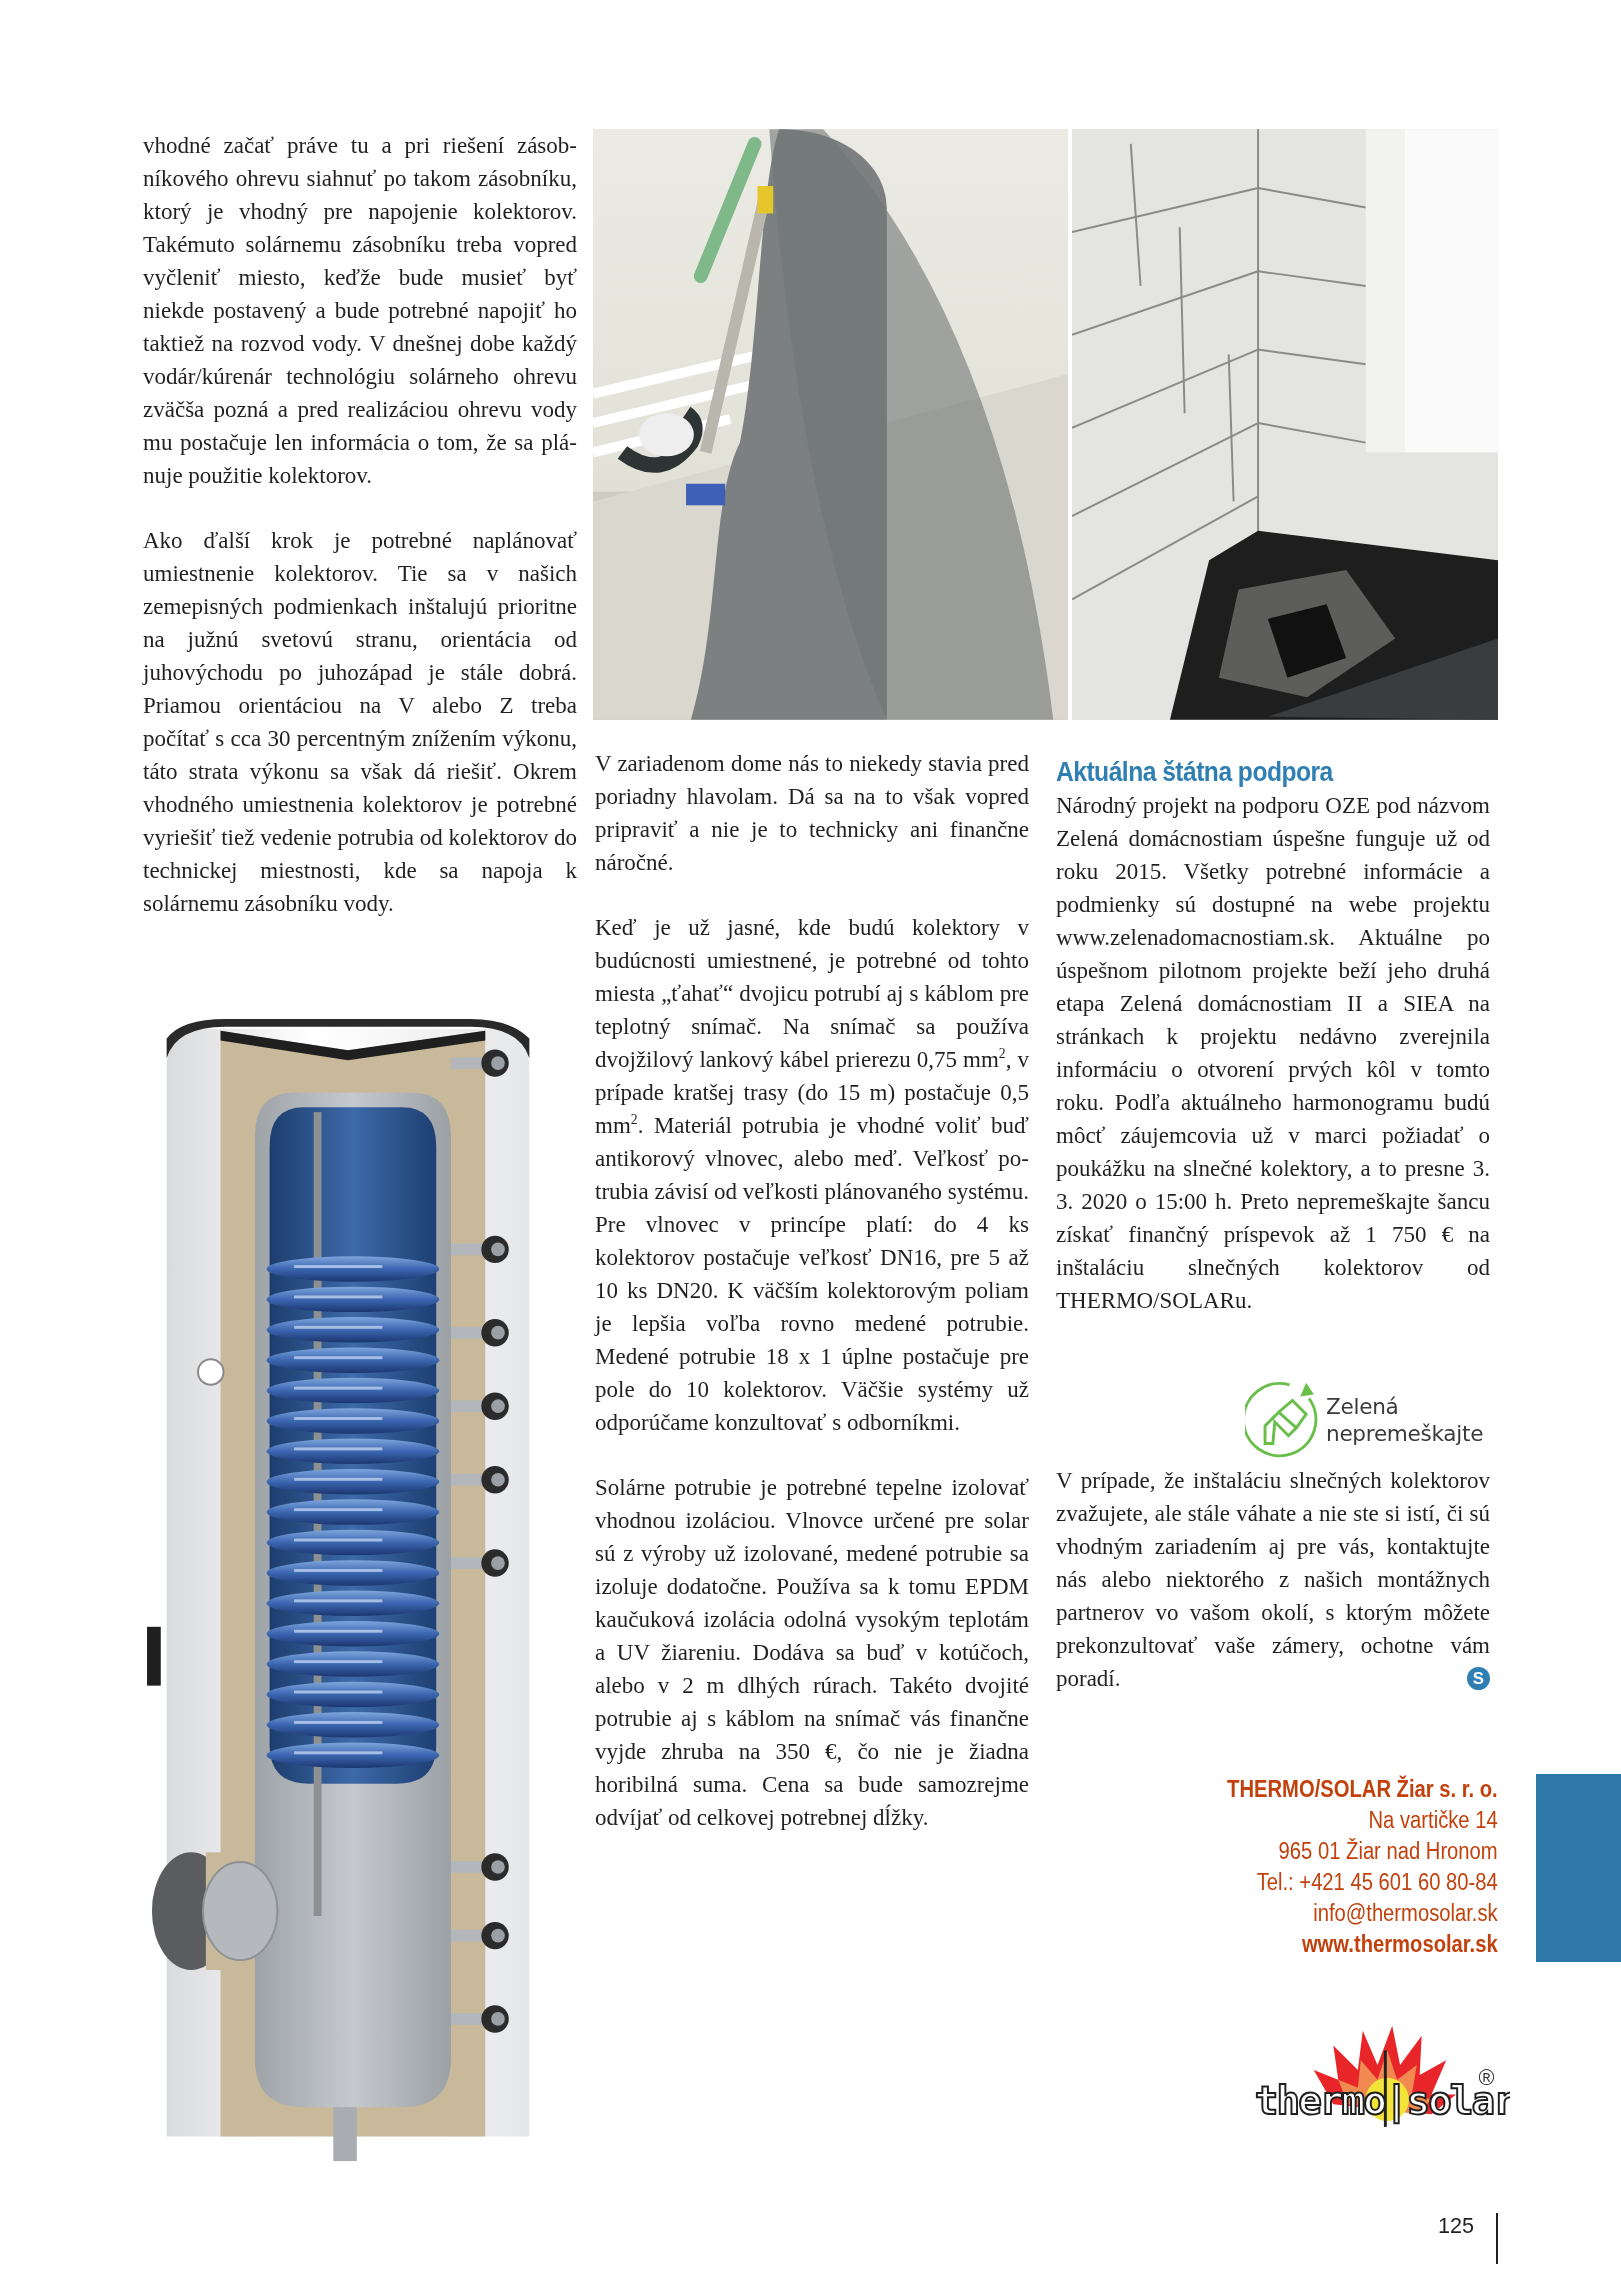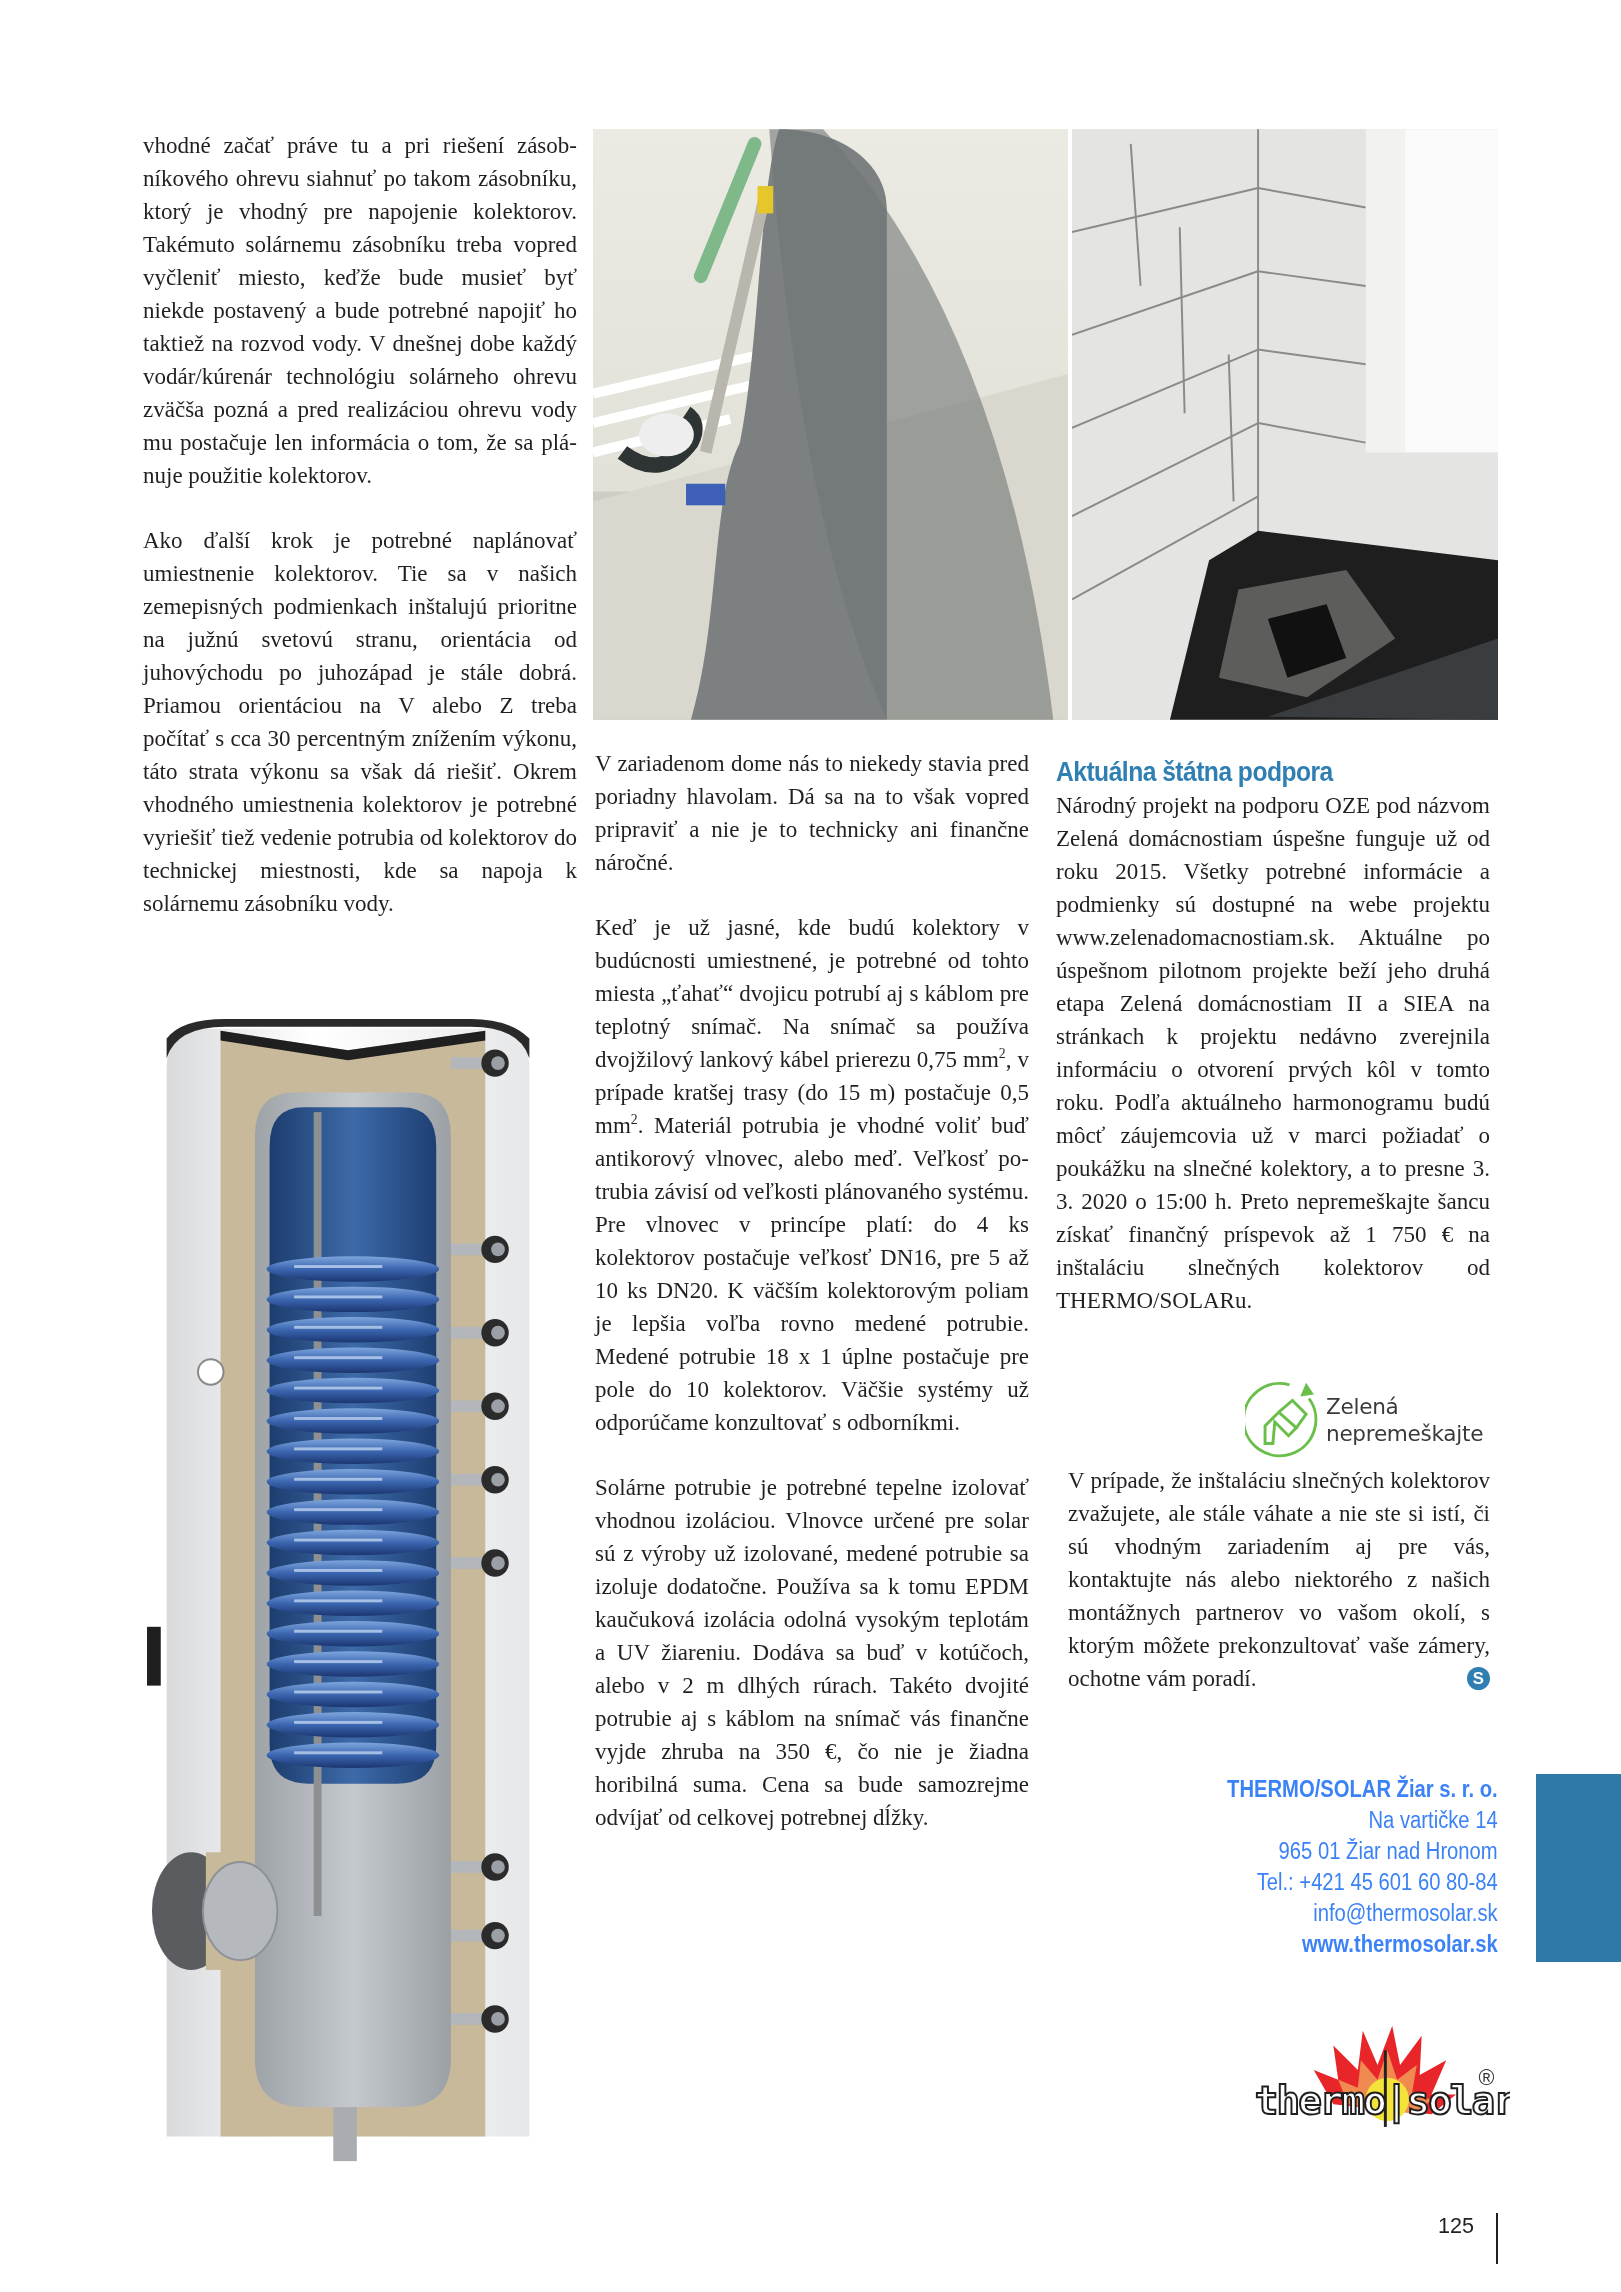--- a/index.html
+++ b/index.html
@@ -14,21 +14,21 @@
   sup { font-size:13.7px; line-height:0; vertical-align:8.8px; }
   .endmark { display:inline-block; width:23.5px; height:23.5px; border-radius:50%; background:#2f7fb3; color:#fff; font-family:"Liberation Sans", sans-serif; font-weight:bold; font-size:16.7px; line-height:23.5px; text-align:center; float:right; margin-top:4.9px; }
   
   #photo-block { position:absolute; left:593px; top:129px; width:906px; height:591px; background:#ffffff; }
   .photo { position:absolute; top:0; height:591px; overflow:hidden; }
   #photo-left { left:0; width:475px; background:linear-gradient(180deg,#ecebe3 0%,#e3e2d9 55%,#d8d6cc 100%); }
   #photo-right { left:479px; width:426px; background:linear-gradient(90deg,#e6e6e4 0%,#ececea 60%,#dcdcda 100%); }
   
   #tank { position:absolute; left:147px; top:1019px; width:402px; height:1147px; }
   
-  #contact { position:absolute; right:123px; top:1774px; text-align:right; font-family:"Liberation Sans", sans-serif; font-size:23.5px; line-height:31px; color:#3b82f6; }
+  #contact { position:absolute; right:123px; top:1774px; text-align:right; font-family:"Liberation Sans", sans-serif; font-size:23.5px; line-height:31px; color:#c2410c; }
   #contact .cname { font-weight:bold; }
   #contact .line { transform:scaleX(0.86); transform-origin:right; white-space:nowrap; }
   #contact .web { font-weight:bold; }
   #side-tab { position:absolute; left:1536px; top:1774px; width:85px; height:188px; background:#2f79a8; }
   #zd-logo { position:absolute; left:1245px; top:1377px; width:265px; height:88px; }
   #zd-text { position:absolute; left:1326px; top:1394px; font-family:"DejaVu Sans", sans-serif; font-weight:normal; font-size:21.6px; line-height:26.5px; color:#3a3a3a; letter-spacing:-0.3px; }
   #ts-logo { position:absolute; left:1245px; top:2011px; width:265px; height:118px; }
   #page-num { position:absolute; left:1438px; top:2213px; font-family:"Liberation Sans", sans-serif; font-size:21.6px; color:#231f20; }
   #page-rule { position:absolute; left:1496px; top:2213px; width:2px; height:51px; background:#231f20; }
 </style>
@@ -89,21 +89,21 @@
 
 <div id="col2" class="col">
   <p>V zariadenom dome nás to niekedy sta­via pred poriadny hlavolam. Dá sa na to však vopred pripraviť a nie je to technic­ky ani finančne náročné.</p>
   <p><span>Keď je už jasné, kde budú kolektory v budúcnosti umiestnené, je potrebné od tohto miesta „ťahať“ dvojicu potrubí aj s káblom pre teplotný snímač. Na sní­mač sa používa dvojžilový lankový ká­bel prierezu 0,75 mm</span><sup>2</sup><span>, v prípade kratšej trasy (do 15 m) postačuje 0,5 mm</span><sup>2</sup><span>. Ma­teriál potrubia je vhodné voliť buď anti­korový vlnovec, alebo meď. Veľkosť po­trubia závisí od veľkosti plánovaného systému. Pre vlnovec v princípe platí: do 4 ks kolektorov postačuje veľkosť DN16, pre 5 až 10 ks DN20. K väčším kolekto­rovým poliam je lepšia voľba rovno me­dené potrubie. Medené potrubie 18 x 1 úplne postačuje pre pole do 10 kolek­torov. Väčšie systémy už odporúčame konzultovať s odborníkmi.</span></p>
   <p>Solárne potrubie je potrebné tepelne izolovať vhodnou izoláciou. Vlnovce určené pre solar sú z výroby už izolo­vané, medené potrubie sa izoluje doda­točne. Používa sa k tomu EPDM kau­čuková izolácia odolná vysokým tep­lotám a UV žiareniu. Dodáva sa buď v kotúčoch, alebo v 2 m dlhých rúrach. Takéto dvojité potrubie aj s káblom na snímač vás finančne vyjde zhruba na 350 €, čo nie je žiadna horibilná suma. Cena sa bude samozrejme odvíjať od celkovej potrebnej dĺžky.</p>
 </div>
 
 <div id="col3" class="col">
   <h2 class="heading">Aktuálna štátna podpora</h2>
   <p>Národný projekt na podporu OZE pod názvom Zelená domácnostiam úspešne funguje už od roku 2015. Všetky potreb­né informácie a podmienky sú dostup­né na webe projektu www.zelenadomac­nostiam.sk. Aktuálne po úspešnom pi­lotnom projekte beží jeho druhá etapa Zelená domácnostiam II a SIEA na stránkach k projektu nedávno zverejnila informáciu o otvorení prvých kôl v tom­to roku. Podľa aktuálneho harmonogra­mu budú môcť záujemcovia už v marci požiadať o poukážku na slnečné kolekto­ry, a to presne 3. 3. 2020 o 15:00 h. Preto nepremeškajte šancu získať finančný prí­spevok až 1 750 € na inštaláciu slnečných kolektorov od THERMO/SOLARu.</p>
-  <p style="margin-top:147px;margin-left:12px;"><span>V prípade, že inštaláciu slnečných kolek­torov zvažujete, ale stále váhate a nie ste si istí, či sú vhodným zariadením aj pre vás, kontaktujte nás alebo niektorého z našich montážnych partnerov vo vašom okolí, s ktorým môžete prekonzultovať vaše zá­mery, ochotne vám poradí.</span><span class="endmark">S</span></p>
+  <p style="margin-top:147px;"><span>V prípade, že inštaláciu slnečných kolek­torov zvažujete, ale stále váhate a nie ste si istí, či sú vhodným zariadením aj pre vás, kontaktujte nás alebo niektorého z našich montážnych partnerov vo vašom okolí, s ktorým môžete prekonzultovať vaše zá­mery, ochotne vám poradí.</span><span class="endmark">S</span></p>
 </div>
 
 <svg id="zd-logo" viewBox="0 0 270 90">
   <g fill="none" stroke="#6abf4b" stroke-width="3">
     <path d="M65 22 A 37 37 0 1 1 45 8"></path>
     <polygon points="62,6 70,18 56,20" fill="#6abf4b" stroke="none"></polygon>
     <path d="M20 68 L20 50 L34 36 L52 52 L44 60 L30 46 L28 68 Z"></path>
     <path d="M34 36 L48 24 L62 38 L52 52"></path>
   </g>
 </svg>

